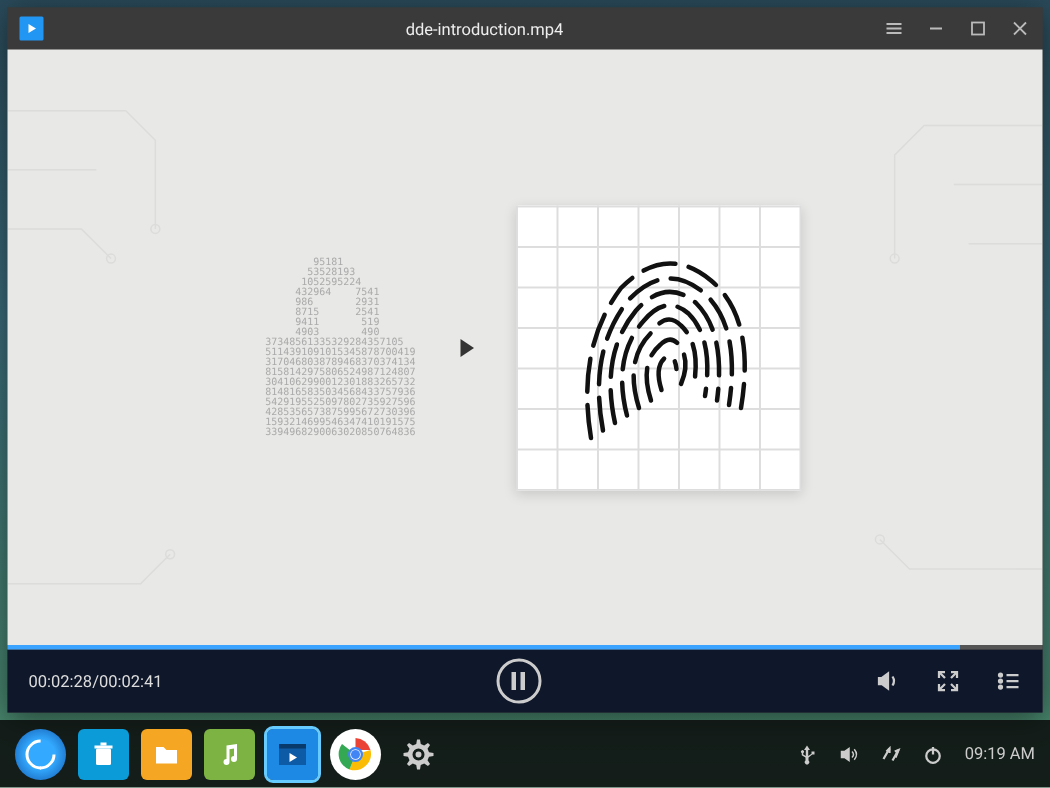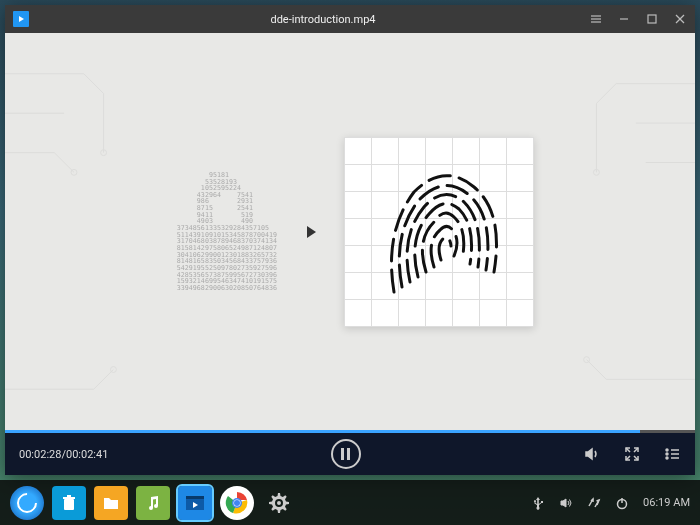--- a/index.html
+++ b/index.html
@@ -298,15 +298,15 @@
           <path d="M2,10 L6,3 M8,11 L12,4"></path>
           <path d="M4,5 L6,3 L6,6 M10,9 L12,4 L9.5,5"></path>
         </svg>
     </div>
     <div class="tray-ic">
       <svg viewBox="0 0 14 14" stroke="#ccc" stroke-width="1.5" fill="none">
           <circle cx="7" cy="8" r="4.5"></circle>
           <line x1="7" y1="2" x2="7" y2="7"></line>
         </svg>
     </div>
-    <div class="clock">06:19 AM</div>
+    <div class="clock">09:19 AM</div>
   </div>
 </div>
 
 </body></html>

